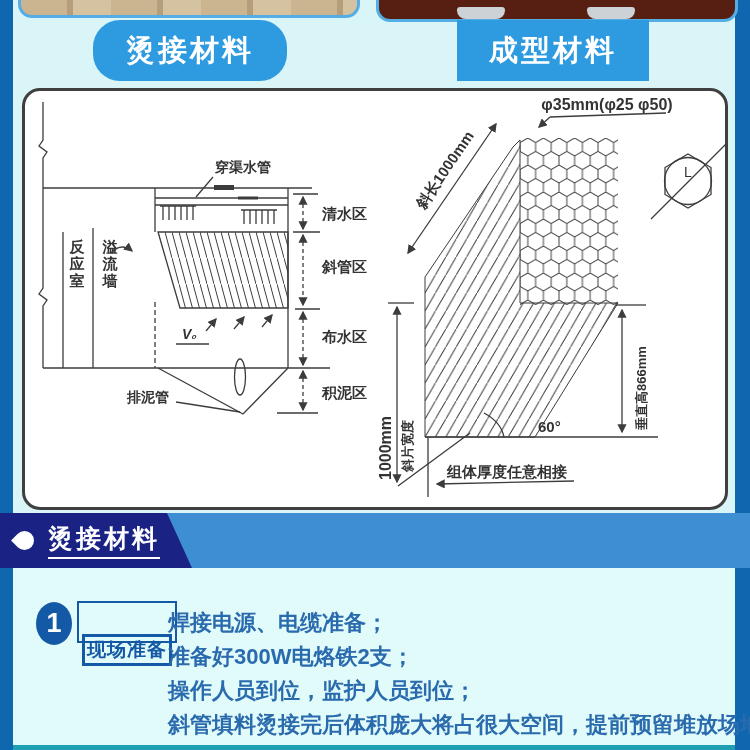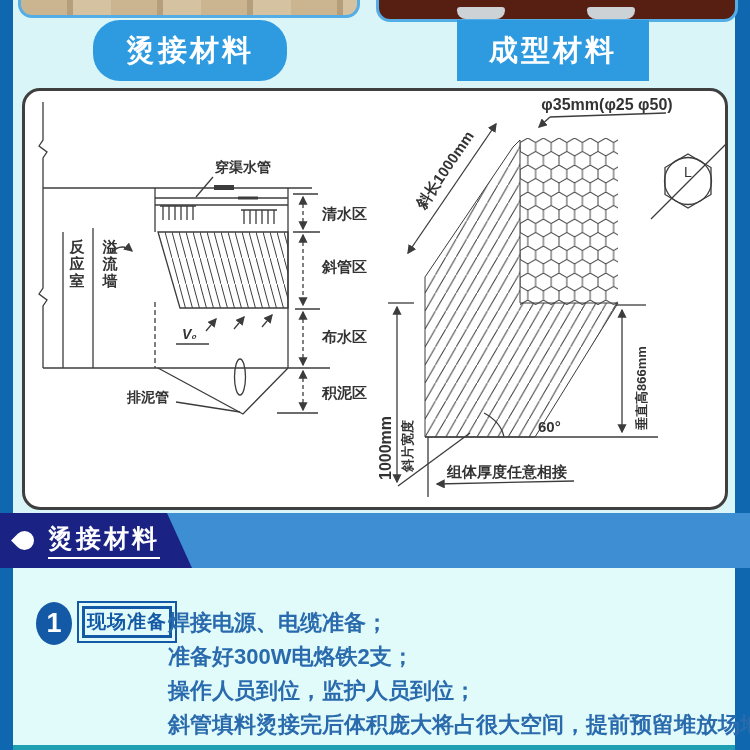--- a/index.html
+++ b/index.html
@@ -36,21 +36,21 @@
      font-weight:bold;font-style:italic;letter-spacing:1px;}
   
   .content{position:absolute;left:13px;right:15px;top:568px;bottom:0;background:#E1FAFA;z-index:2;}
   .badge{position:absolute;left:23px;top:34px;width:36px;height:43px;border-radius:50%;
      background:#1459A5;color:#fff;font-size:27px;font-weight:bold;
      display:flex;align-items:center;justify-content:center;}
   .tagbox{position:absolute;left:64px;top:33px;width:100px;height:42px;border:2px solid #1459A5;
      padding:3px;box-sizing:border-box;}
   .tagbox .in{width:100%;height:100%;border:3px solid #1459A5;box-sizing:border-box;
      display:flex;align-items:center;justify-content:center;
-     color:#1459A5;font-size:19px;font-weight:bold;letter-spacing:1px;}
+     color:#1459A5;font-size:19px;font-weight:bold;letter-spacing:1px;margin-top:28px;}
   .lines{position:absolute;left:155px;top:38px;color:#2A6BAD;font-size:22px;font-weight:bold;
      line-height:34px;white-space:nowrap;}
   .bottom-strip{position:absolute;left:13px;right:15px;bottom:0;height:5px;background:#1E9FB2;z-index:4;}
 </style>
 </head>
 <body>
 
 <div class="page">
   <div class="stripe left"></div>
   <div class="stripe right"></div>

